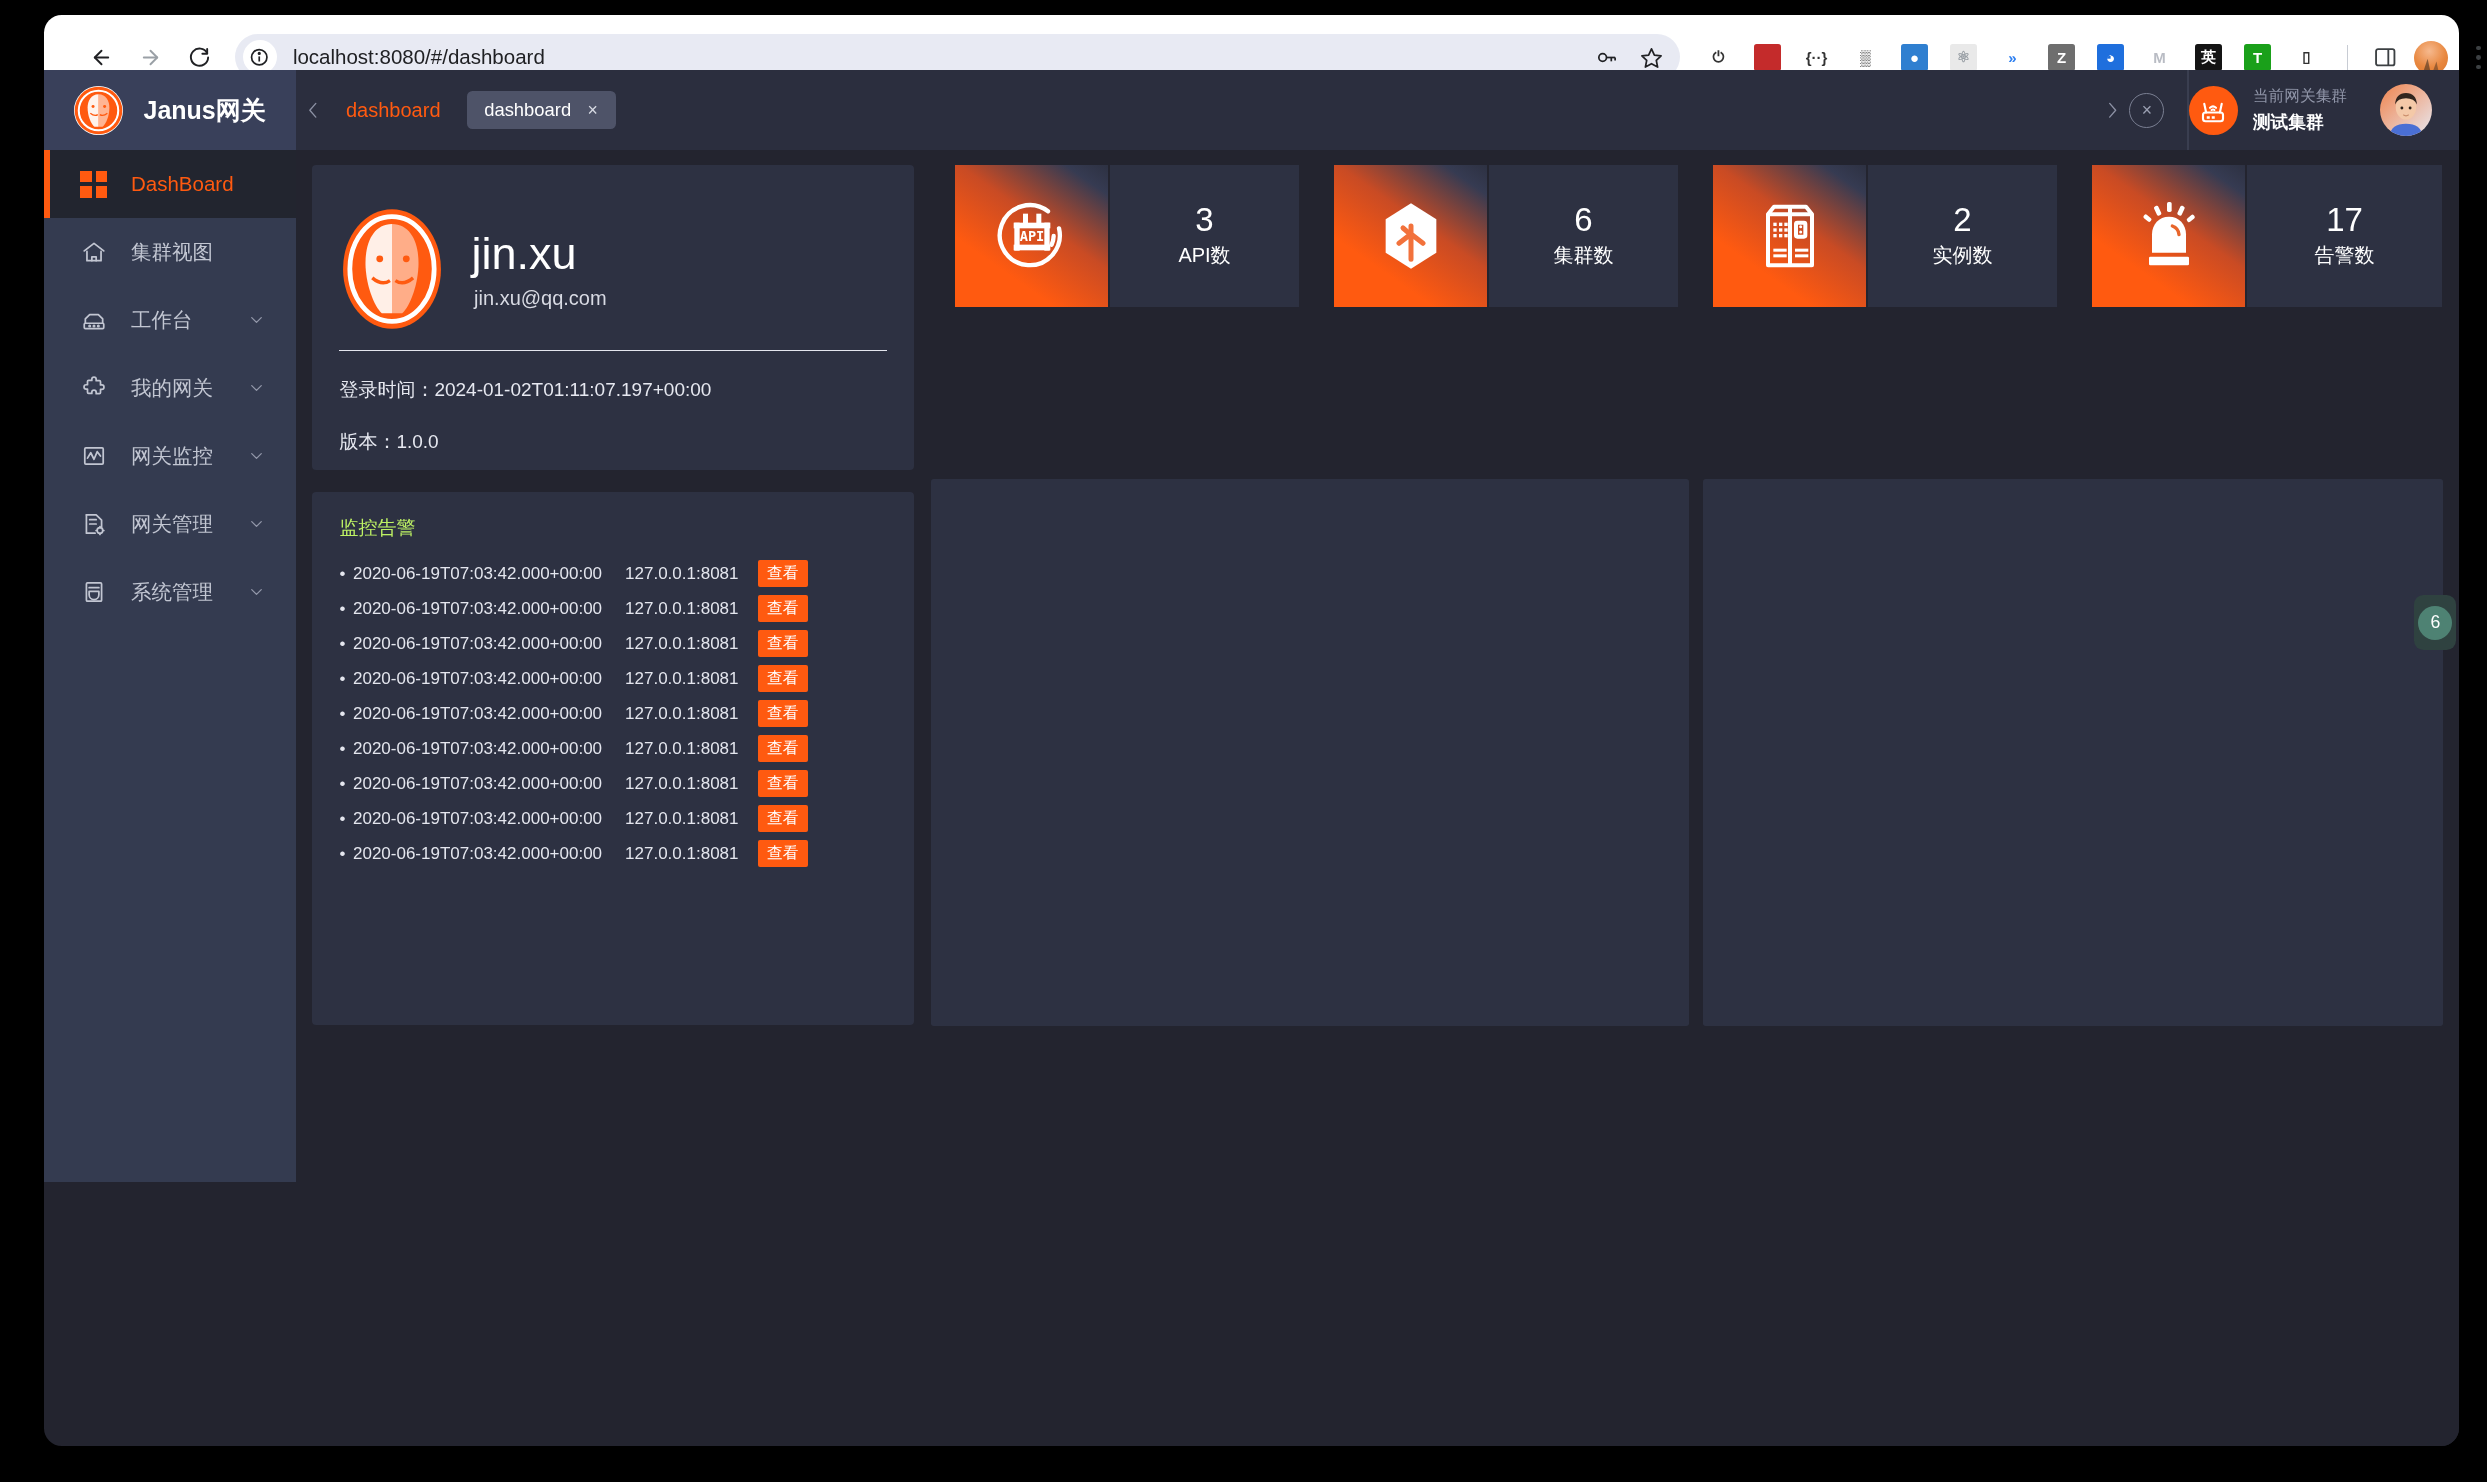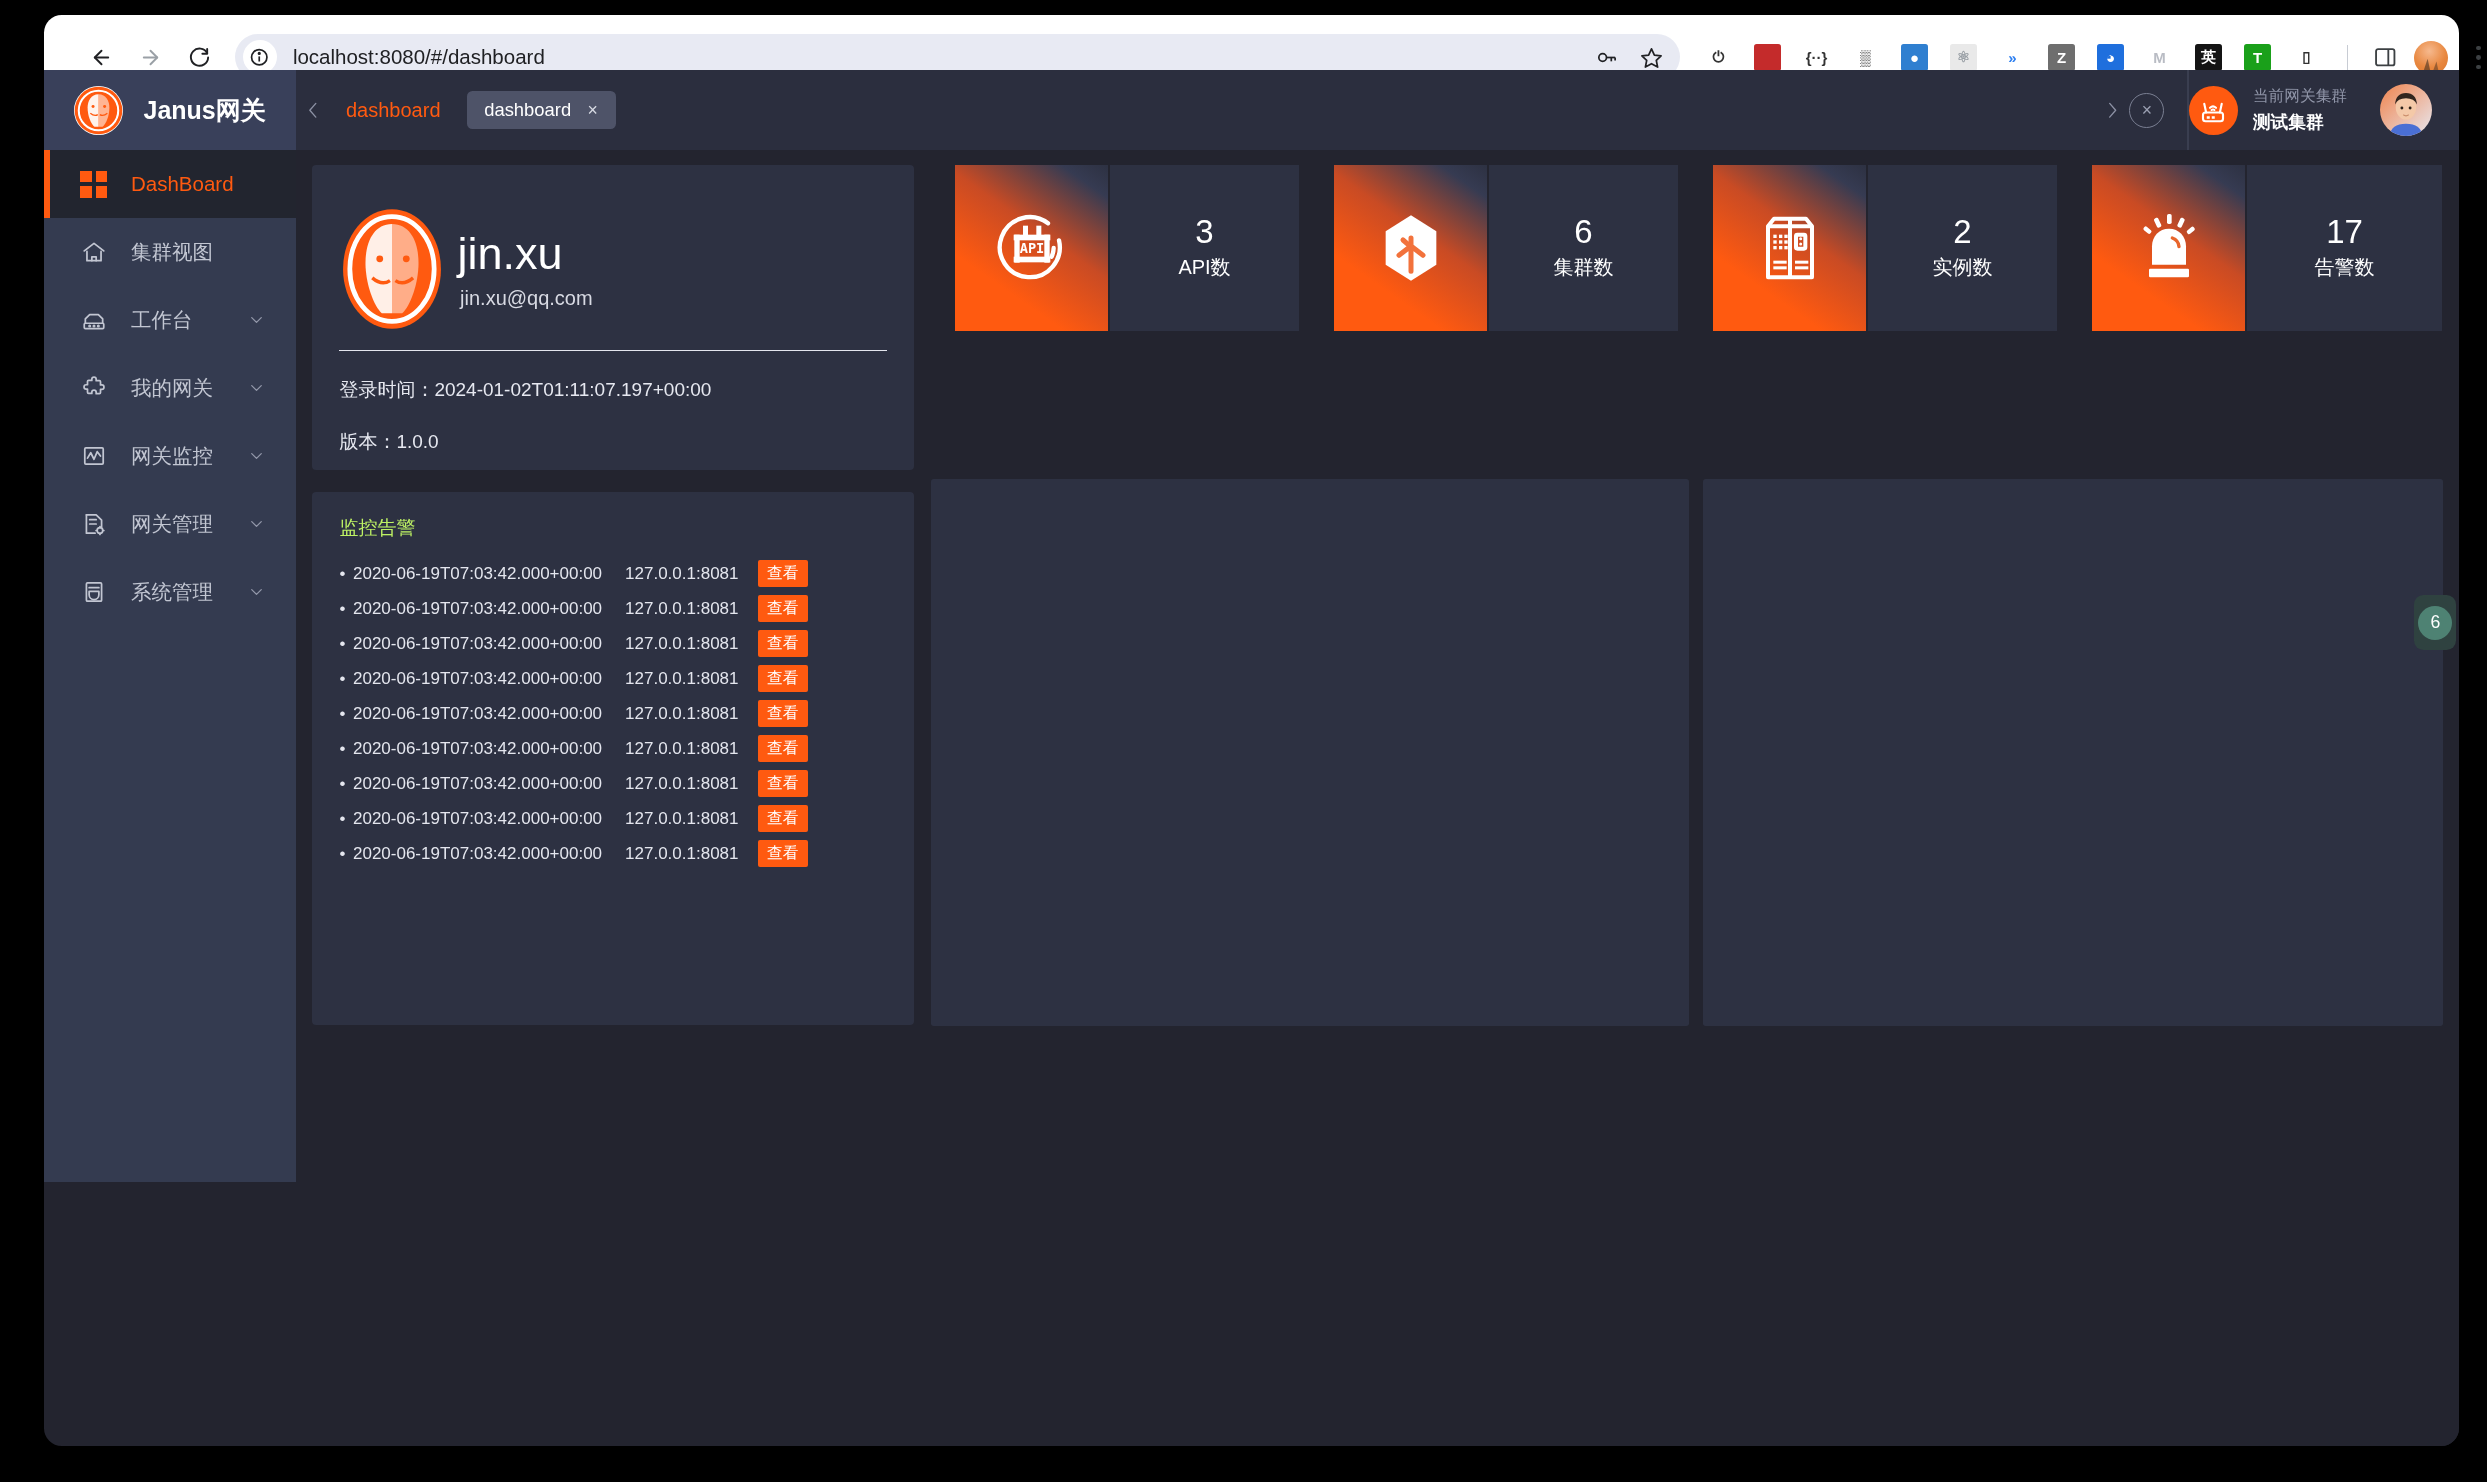--- a/index.html
+++ b/index.html
@@ -170,21 +170,21 @@
 
   
   #main { position: absolute; left: 252px; top: 80px; right: 0; bottom: 0;
     background: #23242F; padding: 15px 16.4px; }
 
   #profile-card {
     position: absolute; left: 16.4px; top: 15px;
     width: 602px; height: 305px;
     background: #2D3142; border-radius: 4.1px; padding: 23px 27px 0 27px;
   }
-  #profile-top { display: flex; align-items: center; gap: 12px; height: 162px; }
+  #profile-top { display: flex; align-items: center; gap: 26px; height: 162px; }
   #profile-pic { width: 106px; height: 128px; flex: 0 0 auto;
     display: flex; align-items: center; justify-content: center; }
   #profile-names { display: flex; flex-direction: column; }
   #profile-name { color: #FFFFFF; font-size: 45px; font-weight: 300; line-height: 1.15; }
   #profile-email { color: #D8DAE3; font-size: 20px; margin-top: 8.2px; margin-left: 2.7px; }
   #profile-divider { height: 1.4px; background: #E4E6EE; margin: 0 0 0 0; }
   .profile-row { color: #E6E8F0; font-size: 19px; margin-top: 26px; }
   .profile-row .pr-label { color: #E6E8F0; }
   .profile-row .pr-value { color: #E6E8F0; }
 
@@ -198,21 +198,21 @@
     height: 35px; color: #E4E6EE; font-size: 17px; }
   .alert-bullet { width: 13.6px; color: #E4E6EE; font-size: 17px; flex: 0 0 auto; }
   .alert-time { flex: 0 0 auto; }
   .alert-addr { flex: 0 0 auto; margin-left: 23px; }
   .alert-btn { margin-left: 19px; background: #FF5A10; color: #fff;
     font-size: 15.7px; border-radius: 2px; padding: 2.7px 9.5px; cursor: pointer;
     flex: 0 0 auto; }
 
   
   .stat-card {
-    position: absolute; top: 15px; height: 166px;
+    position: absolute; top: 15px; height: 142px;
     display: flex; align-items: stretch; padding-left: 24px;
   }
   .stat-icon-tile {
     width: 153px; flex: 0 0 auto;
     background: linear-gradient(35deg, #FF5A10 0%, #FF5A10 28%, #C94B24 58%, #363B52 88%, #2D3142 100%);
     display: flex; align-items: center; justify-content: center;
   }
   .stat-body {
     flex: 1 1 auto; background: #2D3142;
     display: flex; flex-direction: column;

